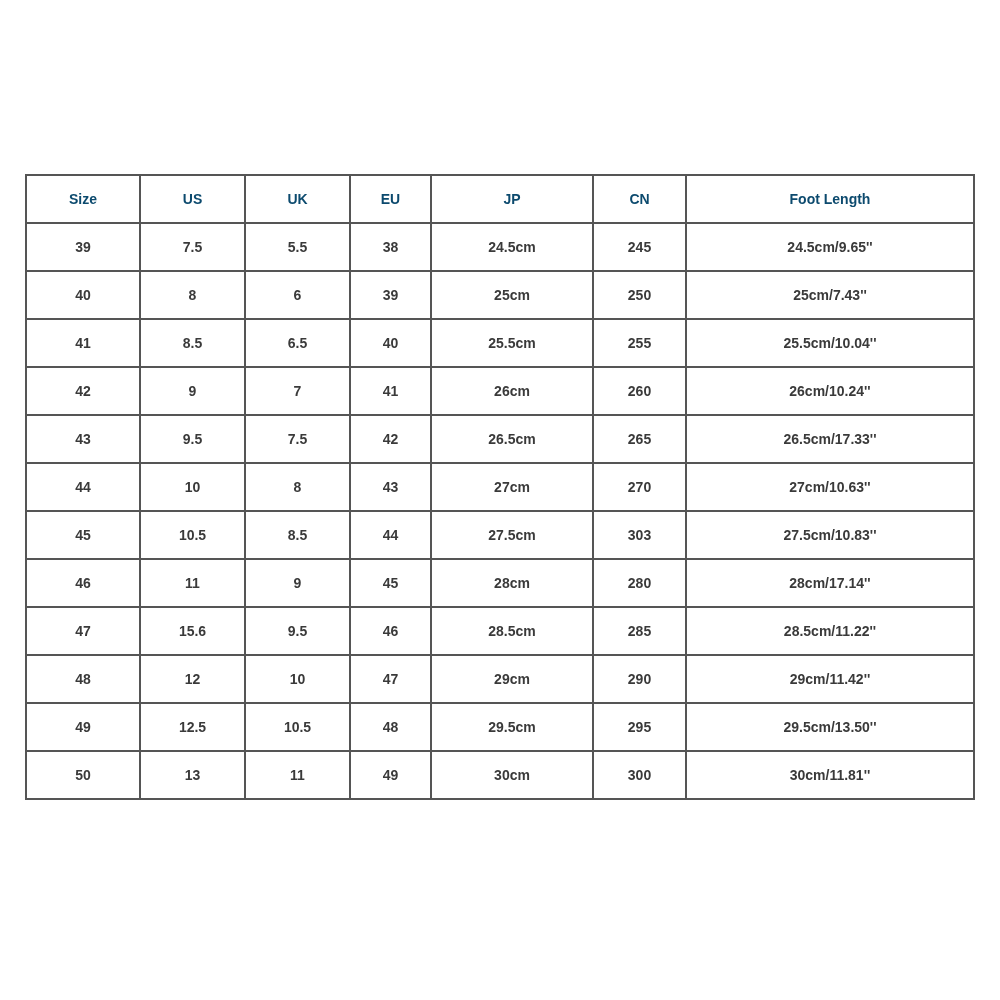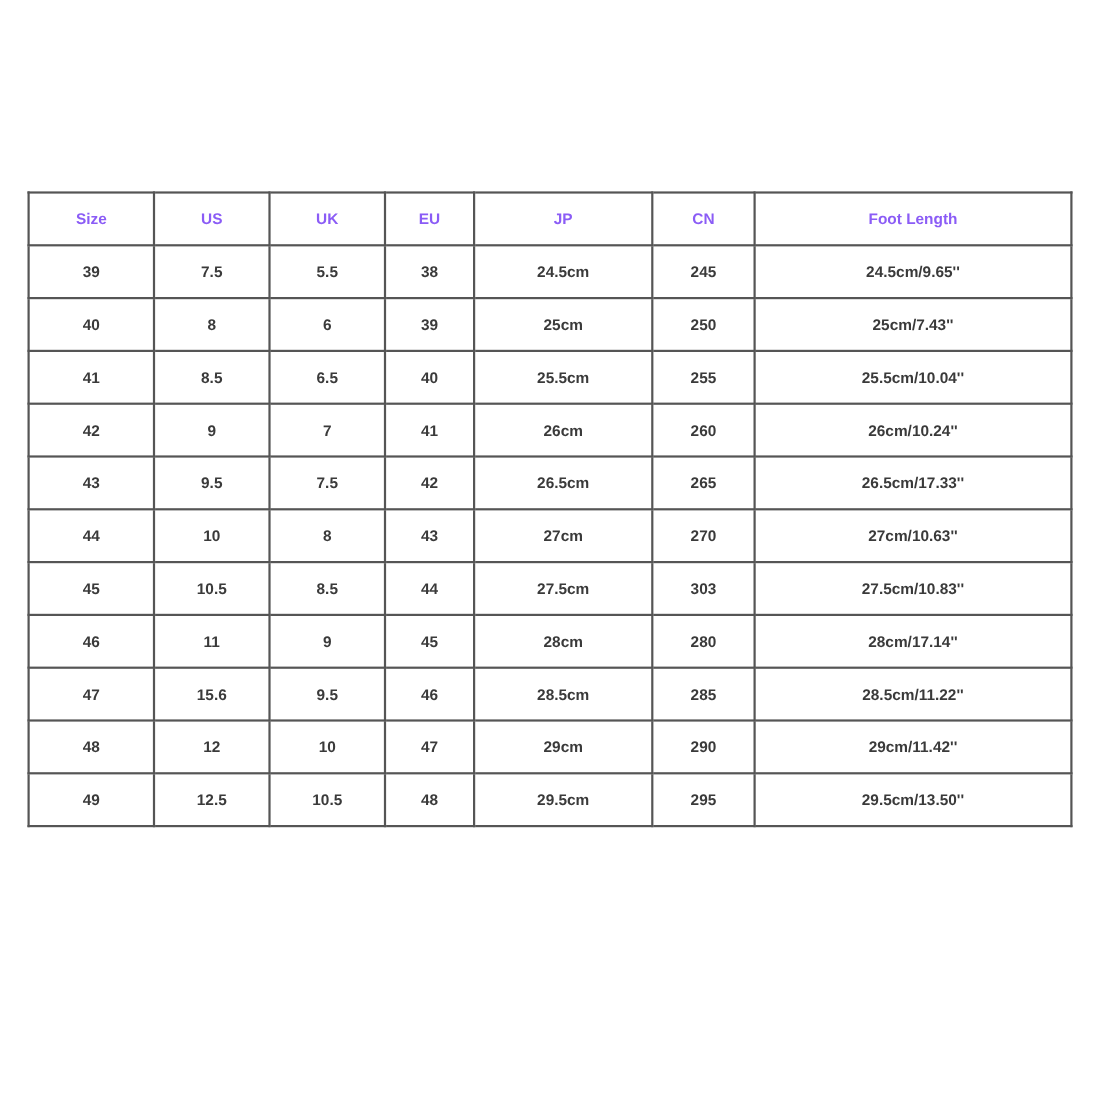--- a/index.html
+++ b/index.html
@@ -16,21 +16,21 @@
     table-layout: fixed;
   }
   .size-table td, .size-table th {
     border: 2px solid #555555;
     height: 46px;
     padding: 0;
     text-align: center;
     vertical-align: middle;
     font-weight: bold;
   }
-  .size-table th { color: #8b5cf6; }
+  .size-table th { color: #0c4a6e; }
 </style>
 </head>
 <body>
 
 <table class="size-table">
   <colgroup>
     <col style="width:114px">
     <col style="width:105px">
     <col style="width:105px">
     <col style="width:81px">
@@ -142,14 +142,23 @@
       </tr>
       <tr>
         <td>49</td>
         <td>12.5</td>
         <td>10.5</td>
         <td>48</td>
         <td>29.5cm</td>
         <td>295</td>
         <td>29.5cm/13.50''</td>
       </tr>
+      <tr>
+        <td>50</td>
+        <td>13</td>
+        <td>11</td>
+        <td>49</td>
+        <td>30cm</td>
+        <td>300</td>
+        <td>30cm/11.81''</td>
+      </tr>
     </tbody>
 </table>
 
 </body></html>

